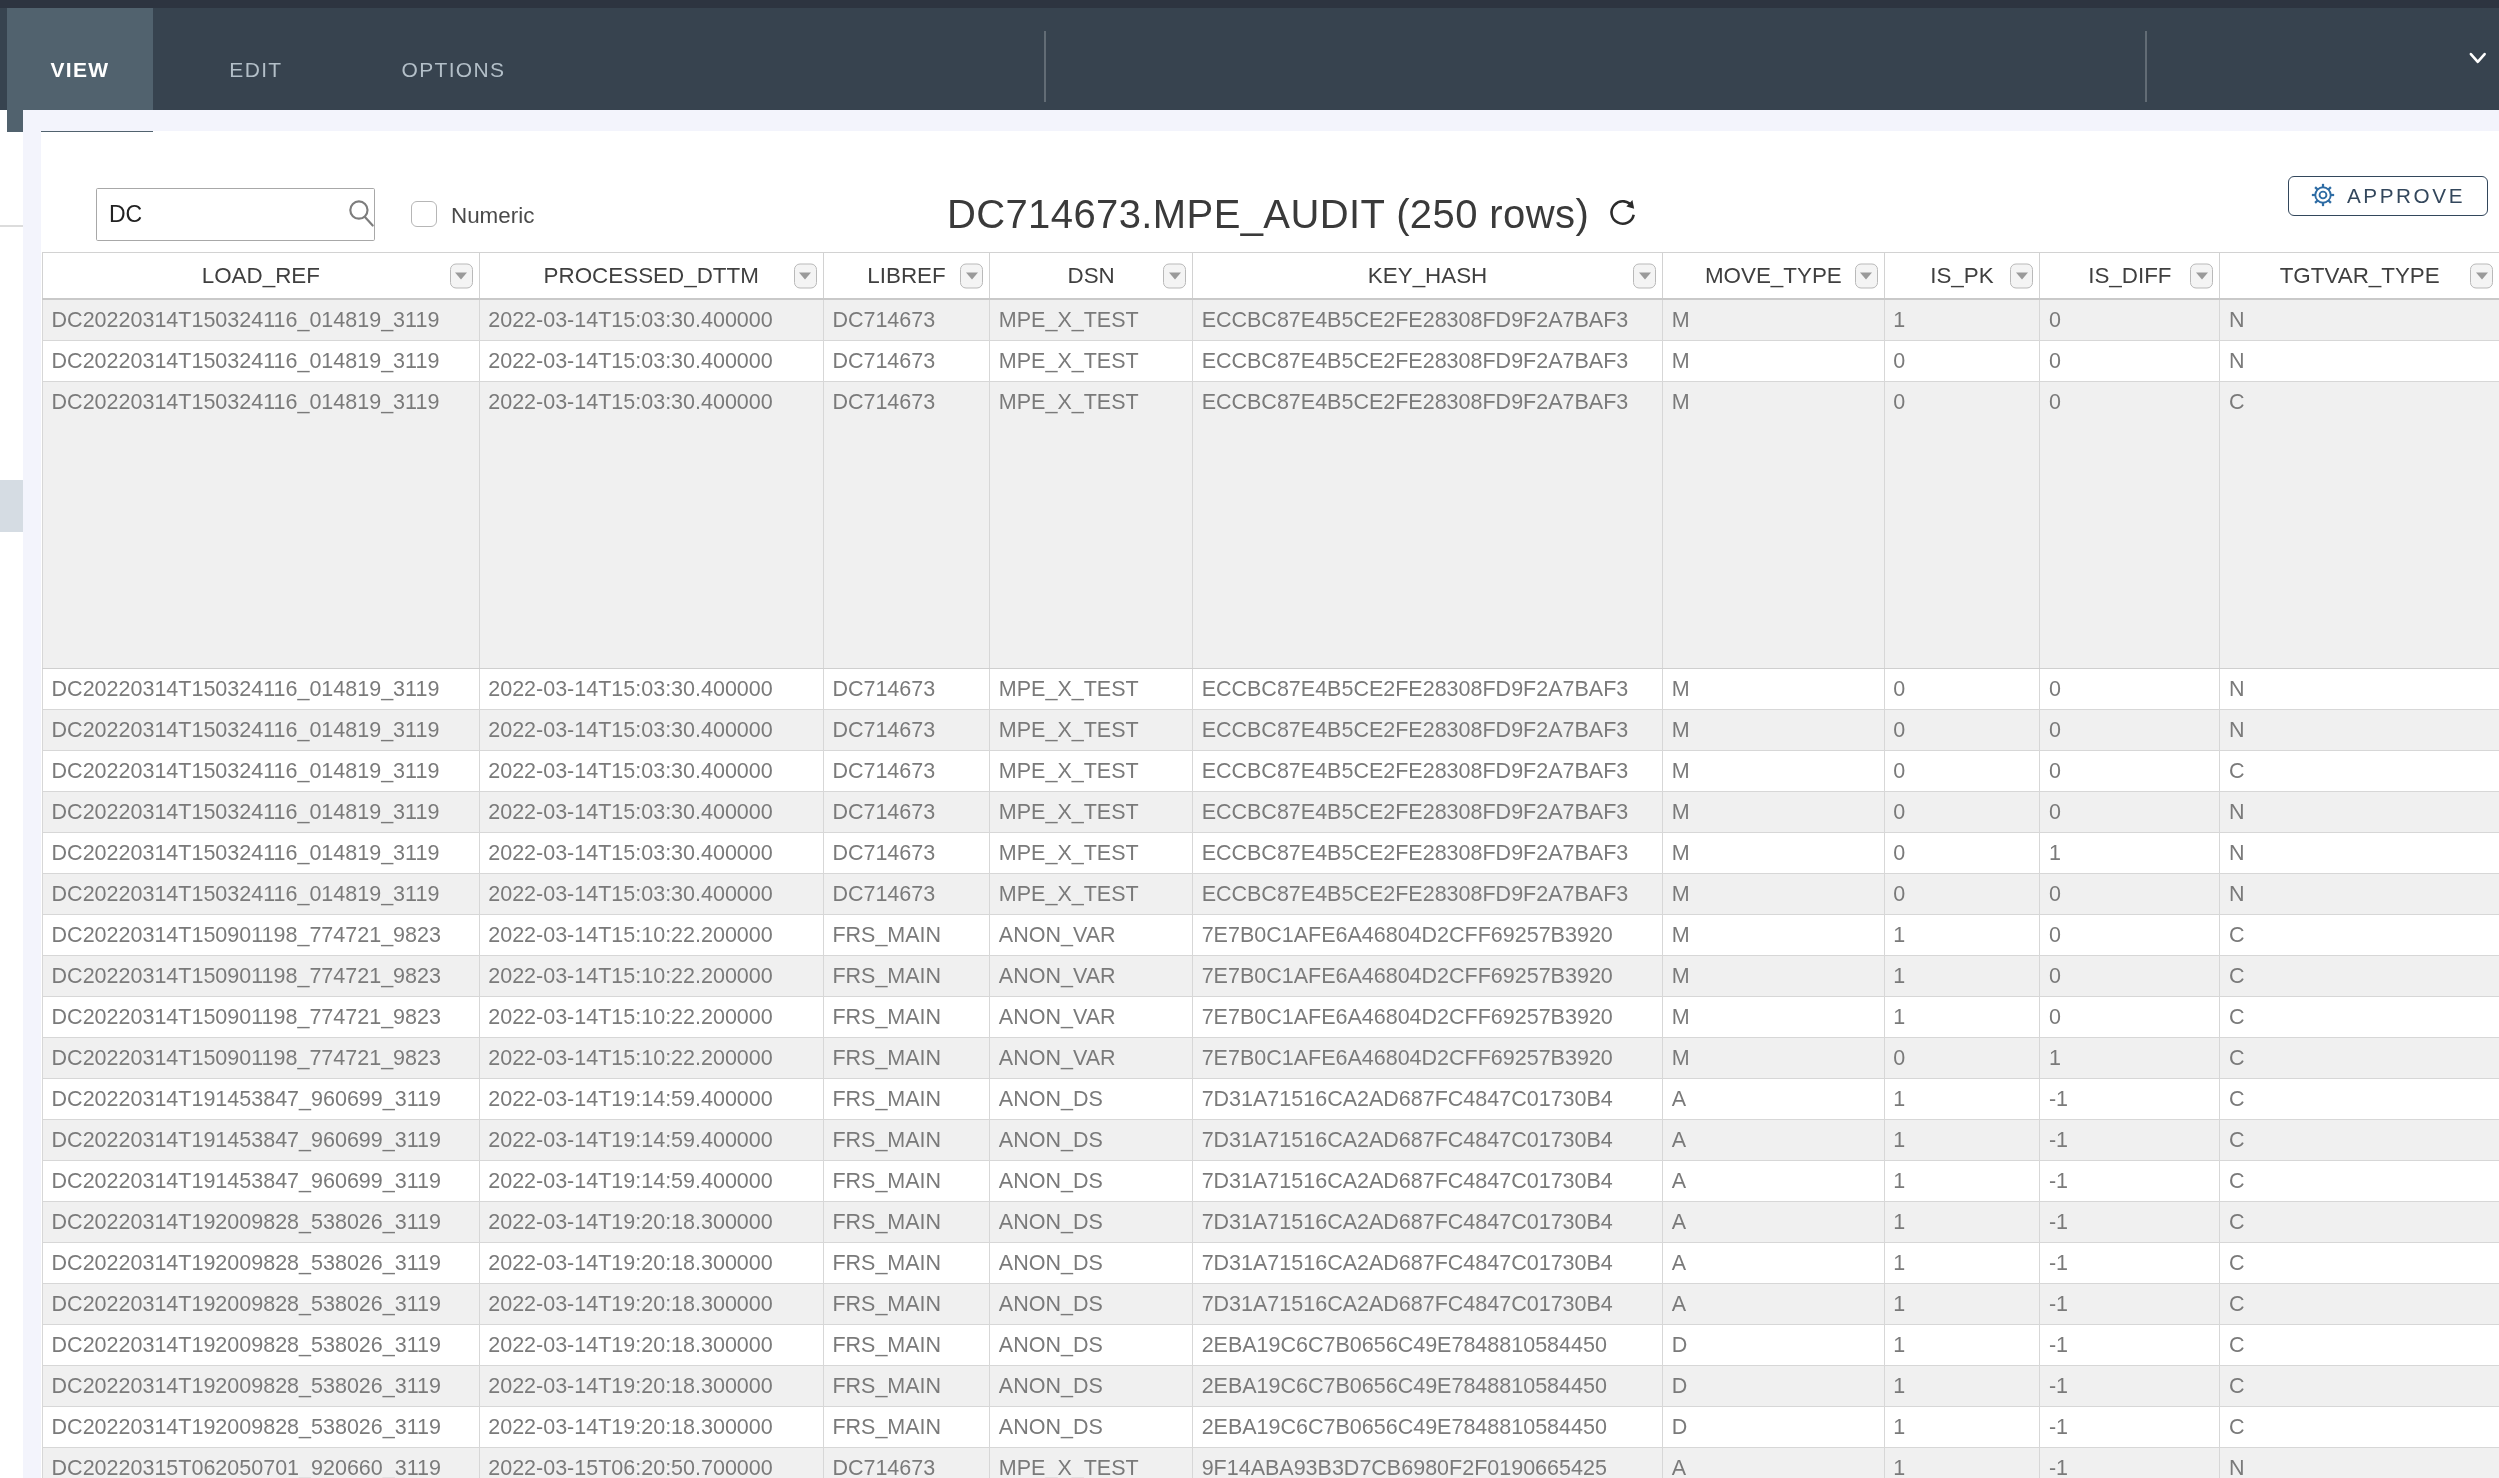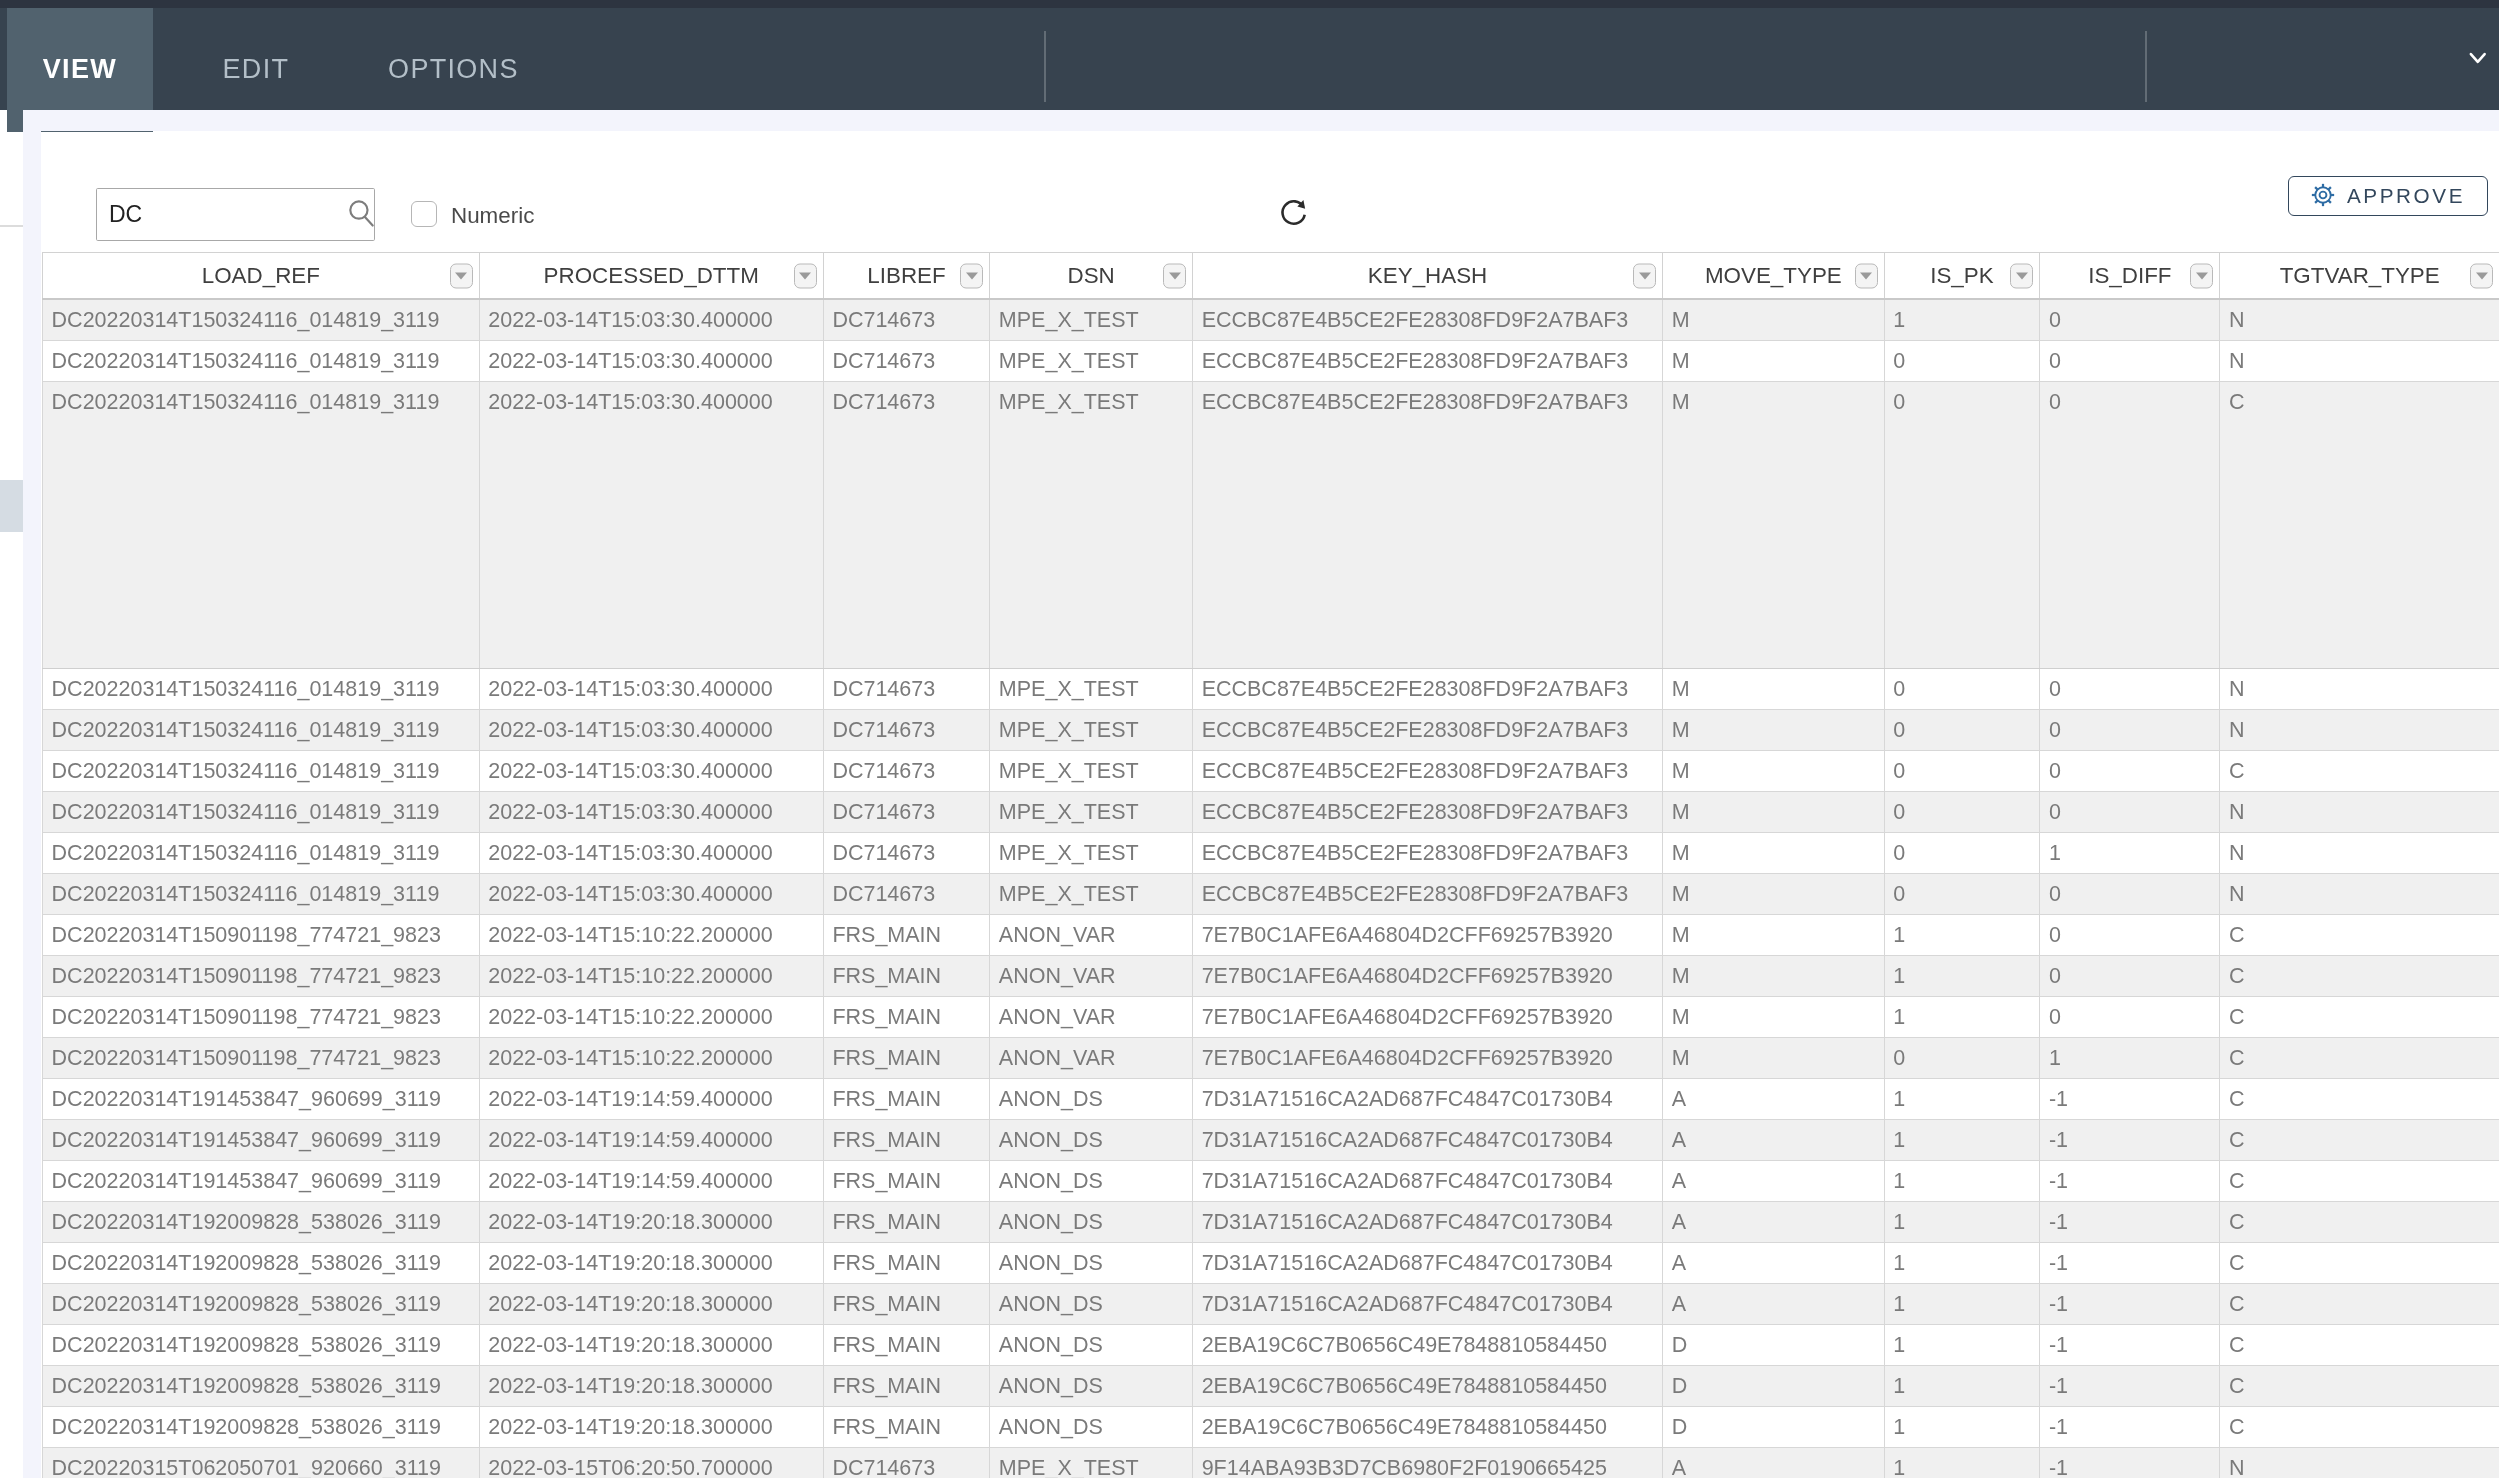--- a/index.html
+++ b/index.html
@@ -5,21 +5,21 @@
   html,body{margin:0;padding:0;}
   body{
     width:2500px;height:1479px;position:relative;overflow:hidden;
     background:#ffffff;font-family:"Liberation Sans",sans-serif;
   }
   
   .navbar{position:absolute;left:0;top:0;width:2500px;height:110px;background:#37434f;}
   .topstrip{position:absolute;left:0;top:0;width:2500px;height:7.7px;background:#2d3440;}
   .tabs{position:absolute;left:0;top:7.7px;height:102px;display:flex;}
   .tab{display:flex;align-items:center;justify-content:center;height:124px;
-       color:#b3bfc8;font-size:27px;letter-spacing:1.3px;cursor:pointer;}
+       color:#b3bfc8;font-size:21px;letter-spacing:1.3px;cursor:pointer;}
   .tab.t0{width:146px;margin-left:6.9px;}
   .tab.t1{width:138px;margin-left:34px;}
   .tab.t2{width:189px;margin-left:52px;}
   .tab.t3{width:198px;margin-left:56px;}
   .tab.t4{width:189px;margin-left:34px;}
   .tab.active{background:#51626e;color:#ffffff;font-weight:bold;}
   .nav-divider{position:absolute;top:31px;width:1.7px;height:71px;background:rgba(255,255,255,0.22);}
   .nav-divider.d1{left:1044px;}
   .nav-divider.d2{left:2145px;}
   .user{position:absolute;left:2204px;top:7.7px;width:207px;height:102px;display:flex;
@@ -90,20 +90,21 @@
 <div class="search-icon">
   <svg width="31" height="31" viewBox="0 0 36 36">
     <circle cx="15" cy="14" r="10" fill="none" stroke="#7d7d7d" stroke-width="2.5"></circle>
     <line x1="22" y1="22" x2="31" y2="32" stroke="#7d7d7d" stroke-width="2.5" stroke-linecap="round"></line>
   </svg>
 </div>
 <div class="checkbox"></div>
 <div class="numeric-label">Numeric</div>
 
 <div class="title-row">
+  <span class="page-title">DC714673.MPE_AUDIT (250 rows)</span>
   <span class="refresh-btn">
     <span>
       <svg width="31" height="31" viewBox="0 0 36 36">
         <path d="M 29.5,11.5 A 13 13 0 1 0 31,20.5" fill="none" stroke="#2b2b2b" stroke-width="3"></path>
         <polygon points="29.5,3.5 31.5,13.5 22.5,11" fill="#2b2b2b"></polygon>
       </svg>
     </span>
   </span>
 </div>
 

